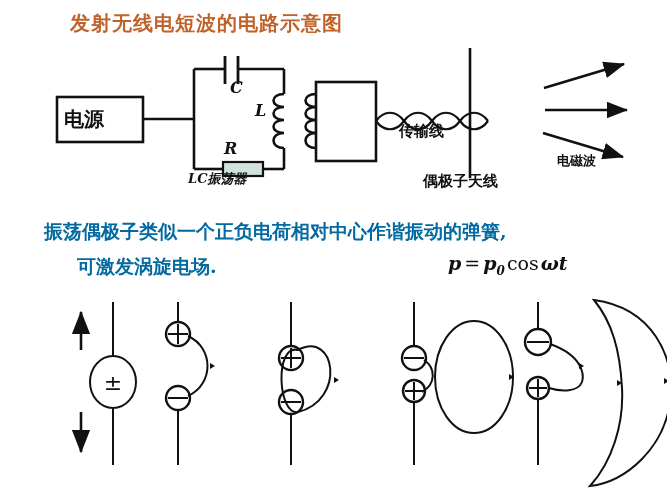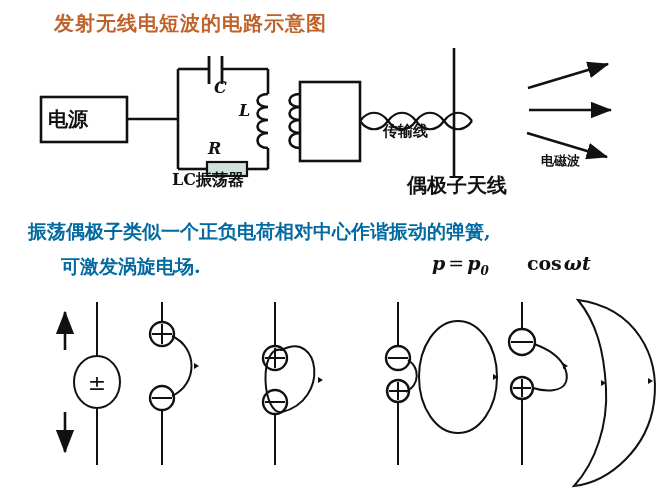--- a/index.html
+++ b/index.html
@@ -10,21 +10,21 @@
   body {
     width: 667px;
     height: 500px;
     overflow: hidden;
     font-family: "DejaVu Sans", "Liberation Sans", sans-serif;
     position: relative;
     color: #111111;
   }
   #root {
     position: absolute;
-    left: 0; top: 0;
+    left: 16px; top: 0;
     width: 581px;
     height: 500px;
   }
   svg.layer {
     position: absolute;
     left: 0; top: 0;
     width: 667px;
     height: 500px;
   }
   .abs { position: absolute; }
@@ -52,23 +52,23 @@
     font-style: italic;
     font-weight: 700;
     font-size: 16px;
     color: #111111;
     white-space: nowrap;
   }
   #lbl-power   { left: 48px;  top: 106px; font-size: 20px; }
   #lbl-c       { left: 214px; top: 78px;  }
   #lbl-l       { left: 239px; top: 101px; }
   #lbl-r       { left: 208px; top: 139px; }
-  #lbl-lc      { left: 172px; top: 170px; font-size: 16px; }
+  #lbl-lc      { left: 172px; top: 170px; font-size: 13px; font-style: italic; }
   #lbl-trans   { left: 383px; top: 122px; font-size: 15px; }
-  #lbl-antenna { left: 407px; top: 172px; font-size: 20px; }
+  #lbl-antenna { left: 407px; top: 172px; font-size: 15px; }
   #lbl-emwave  { left: 541px; top: 152px; font-size: 13px; }
 
   
   .para {
     font-family: "DejaVu Serif", "Liberation Serif", serif;
     font-size: 19px;
     font-weight: 700;
     white-space: nowrap;
     color: #0369a1;
   }
@@ -83,21 +83,21 @@
     white-space: nowrap;
     color: #111111;
   }
   #formula i { font-style: italic; font-weight: 700; }
   #formula .sub {
     font-size: 12px;
     vertical-align: sub;
     font-style: italic;
     font-weight: 700;
   }
-  #formula .cosfn { font-style: normal; font-weight: 700; padding: 0 2px; margin-left: 36px; }
+  #formula .cosfn { font-style: normal; font-weight: 400; padding: 0 2px; }
   #formula .omega { font-style: italic; font-weight: 700; }
 
   
 </style>
 </head>
 <body style="background: rgb(255, 255, 255);">
 
 <div id="root">
 
   <div class="abs" id="title" style="color:#C0622A;">发射无线电短波的电路示意图</div>

